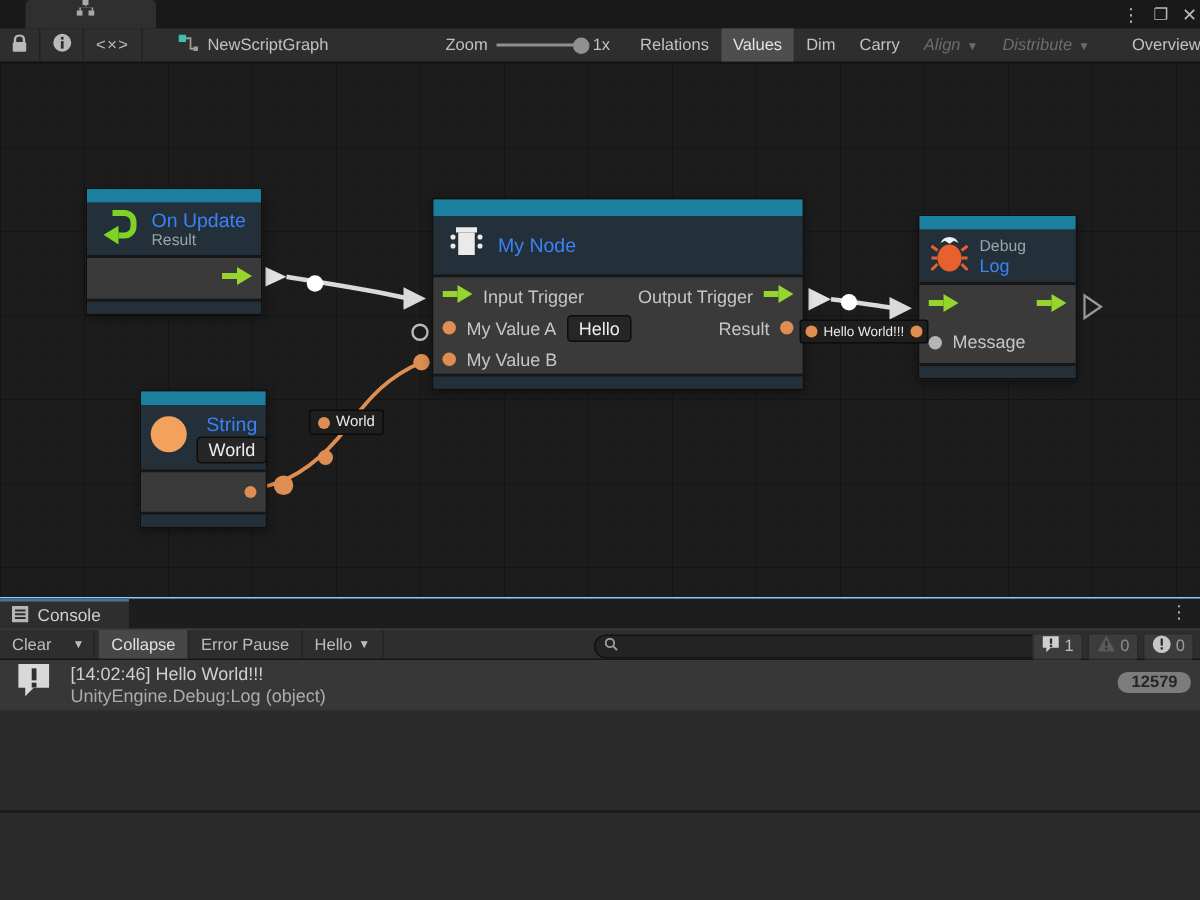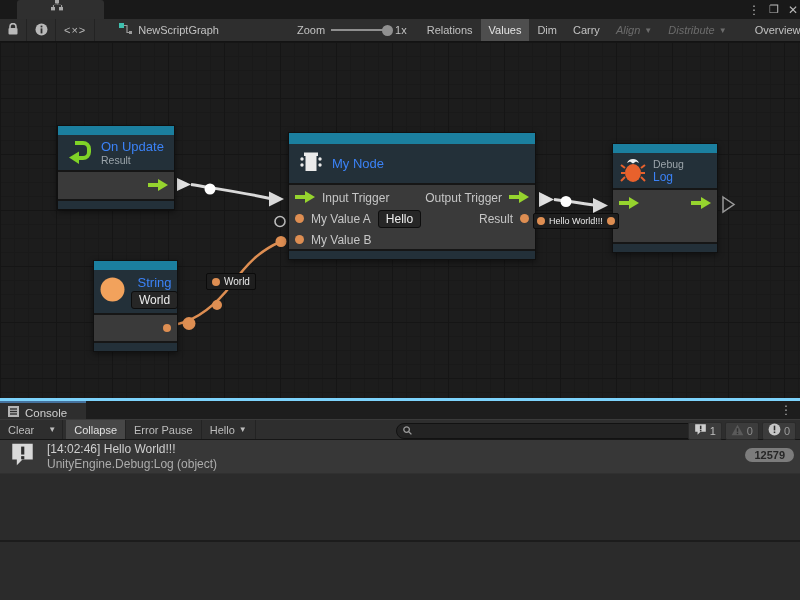--- a/index.html
+++ b/index.html
@@ -54,21 +54,21 @@
   .dot.gray { background:#B5B5B5; }
   .inline-field { background:#262626; border:1px solid #0D0D0D; border-radius:3px;
     height:18px; display:flex; align-items:center; padding:0 7px; font-size:12px; color:#EDEDED; }
 
   .wire-chip { position:absolute; z-index:4; background:#1E1E1E; border:1px solid #0B0B0B;
     border-radius:2px; color:#E8E8E8; display:flex; align-items:center; gap:4px; padding:2px 5px; }
   .chip-dot { width:8px; height:8px; border-radius:50%; background:#DE8E52; flex:none; }
 
   
   .console { position:absolute; top:398px; left:0; width:800px; height:202px; background:#2B2B2B; }
-  .console-tabs { position:relative; height:21px; background:#1D1D1D; border-top:3px solid #7dd3fc; }
+  .console-tabs { position:relative; height:21px; background:#1D1D1D; border-top:1px solid #7dd3fc; }
   .console-tab { position:absolute; left:0; top:0; height:21px; width:86px; background:#2E2E2E;
     border-top:2px solid #45729E; display:flex; align-items:center; gap:6px; padding:0 8px;
     color:#CFCFCF; font-size:11.5px; }
   .console-kebab { position:absolute; right:8px; top:2px; color:#B0B0B0; font-size:12px; }
   .console-toolbar { position:relative; height:21px; background:#2E2E2E;
     border-top:1px solid #3A3A3A; border-bottom:1px solid #161616; display:flex; align-items:center;
     color:#BDBDBD; font-size:11px; }
   .cbtn { height:100%; display:flex; align-items:center; padding:0 8px;
     border-right:1px solid #232323; white-space:nowrap; }
   .cbtn.active { background:#474747; color:#E0E0E0; }
@@ -327,20 +327,24 @@
               <polygon points="10,0 20,6 10,12" fill="#96D42E"></polygon>
             </svg>
         </span>
         <span>
           <svg width="20" height="12" viewBox="0 0 20 12">
               <rect x="0" y="4" width="10" height="4" fill="#96D42E"></rect>
               <polygon points="10,0 20,6 10,12" fill="#96D42E"></polygon>
             </svg>
         </span>
       </div>
+      <div class="port-row" style="height:24px;">
+        <span class="dot gray"></span>
+        <span class="port-label">Message</span>
+      </div>
     </div>
     <div class="node-footer"></div>
   </div>
 
   <div class="wire-chip" style="left:206px; top:231px; font-size:10px;">
     <span class="chip-dot"></span>
     <span>World</span>
   </div>
   <div class="wire-chip" style="left:533px; top:171px; font-size:9px; padding:2px 3px;">
     <span class="chip-dot"></span>

